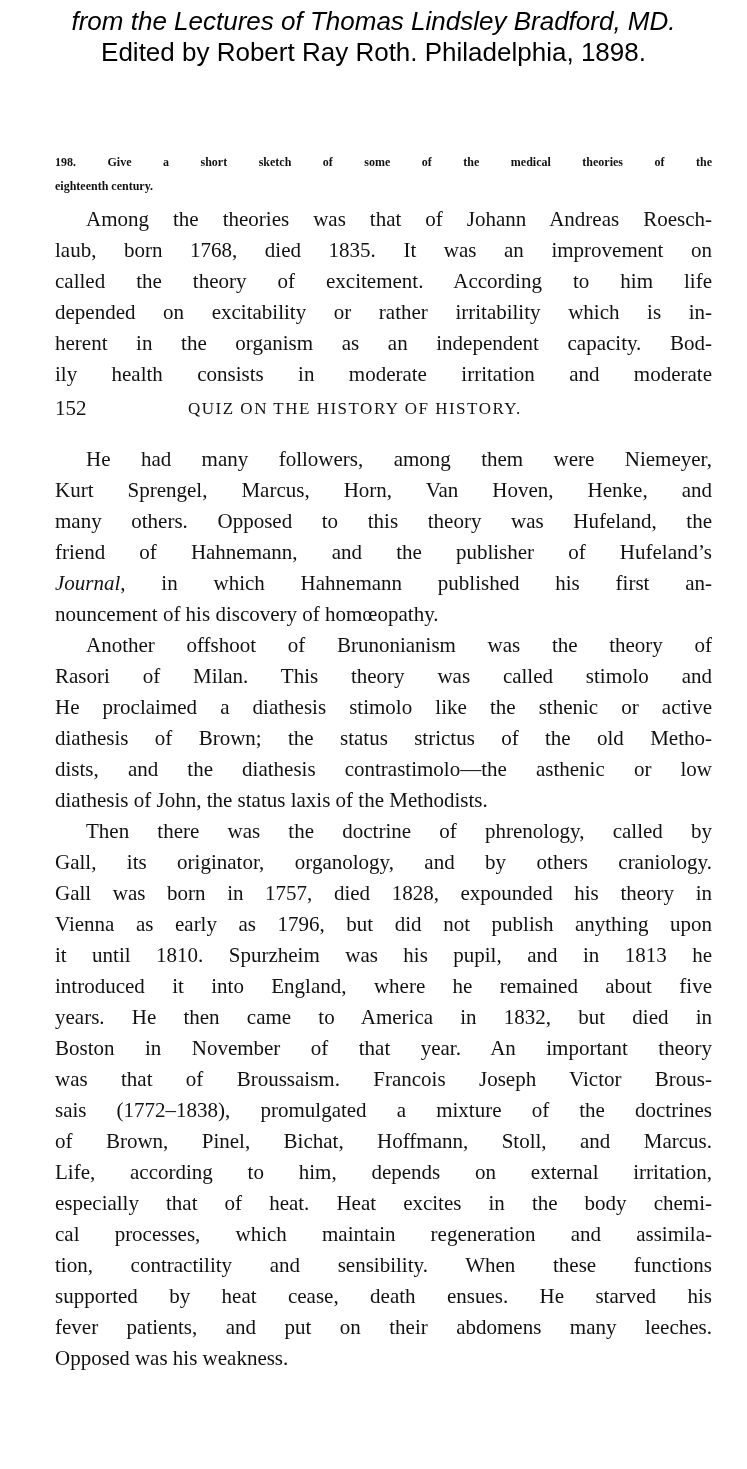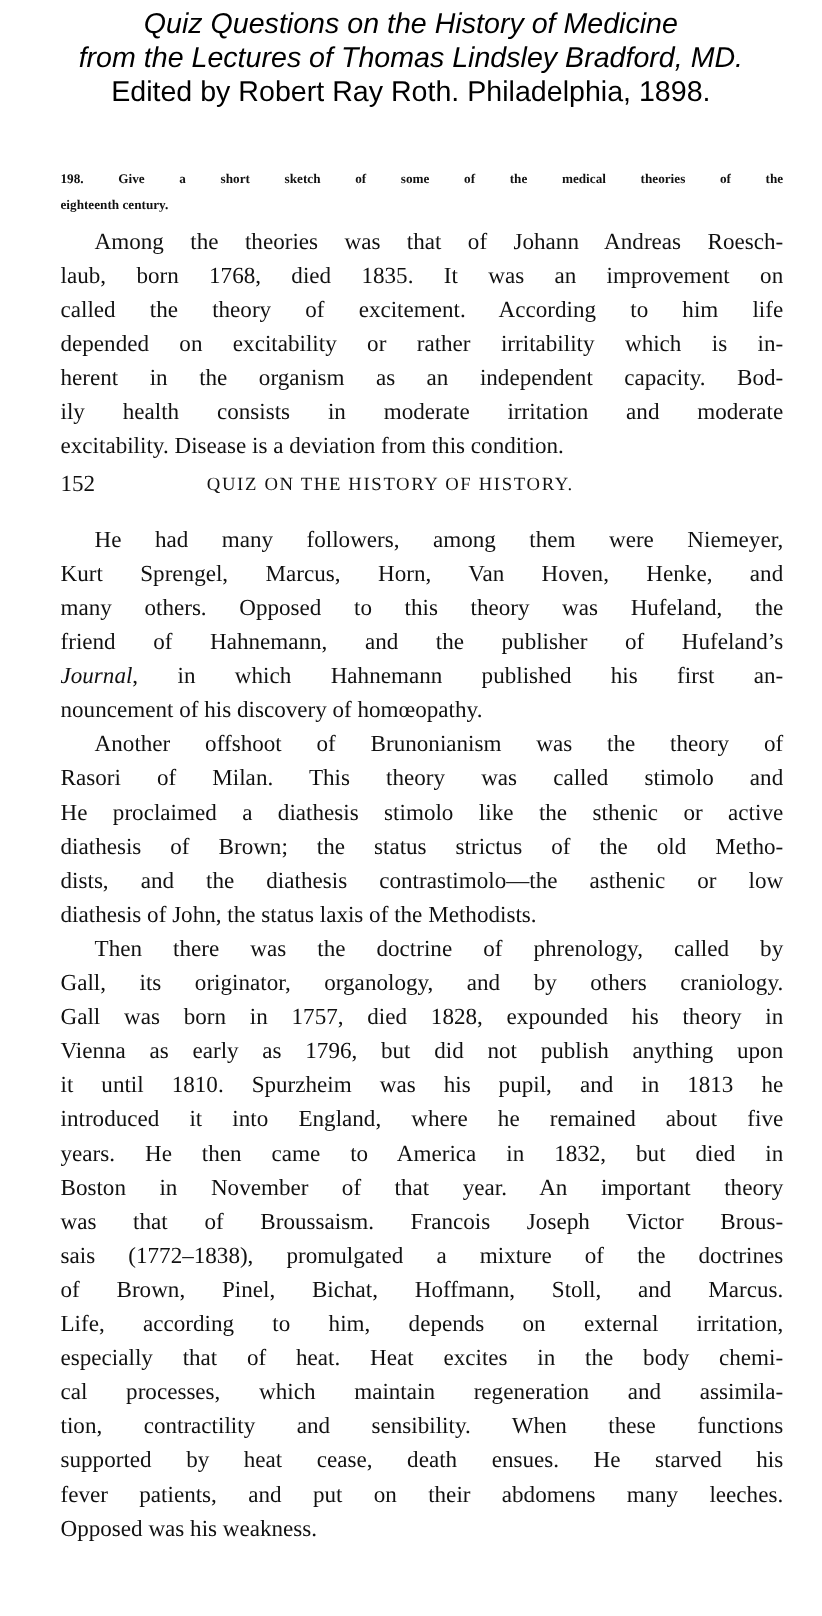--- a/index.html
+++ b/index.html
@@ -20,42 +20,40 @@
   .running-head { display: flex; align-items: flex-start; font-size: 21px; line-height: 31px; margin-top: 3px; }
   .running-head .pgnum { width: 133px; }
   .running-head .headtxt { font-variant: small-caps; letter-spacing: 1.5px; font-size: 17px; }
   .spacer { height: 20px; }
   em { font-style: italic; }
 </style>
 </head>
 <body>
 
 <div class="title-block">
-  <div class="it l1">Quiz Questions on the History of Medicine</div>
   <div class="it">from the Lectures of Thomas Lindsley Bradford, MD.</div>
   <div>Edited by Robert Ray Roth.  Philadelphia, 1898.</div>
 </div>
 
 <div class="page">
 
   <div class="question">
     <span class="qline">198. Give a short sketch of some of the medical theories of the</span>
     <span class="qline last">eighteenth century.</span>
   </div>
 
   <div style="height:6px"></div>
 
   <div>
     <span class="line indent">Among the theories was that of Johann Andreas Roesch-</span>
     <span class="line">laub, born 1768, died 1835.   It was an improvement on</span>
     <span class="line">called the theory of excitement.   According to him life</span>
     <span class="line">depended on excitability or rather irritability which is in-</span>
     <span class="line">herent in the organism as an independent capacity.   Bod-</span>
     <span class="line">ily health consists in moderate irritation and moderate</span>
-    <span class="line last">excitability.   Disease is a deviation from this condition.</span>
   </div>
 
   <div class="running-head">
     <span class="pgnum">152</span>
     <span class="headtxt">QUIZ ON THE HISTORY OF HISTORY.</span>
   </div>
 
   <div class="spacer"></div>
 
   <div>

